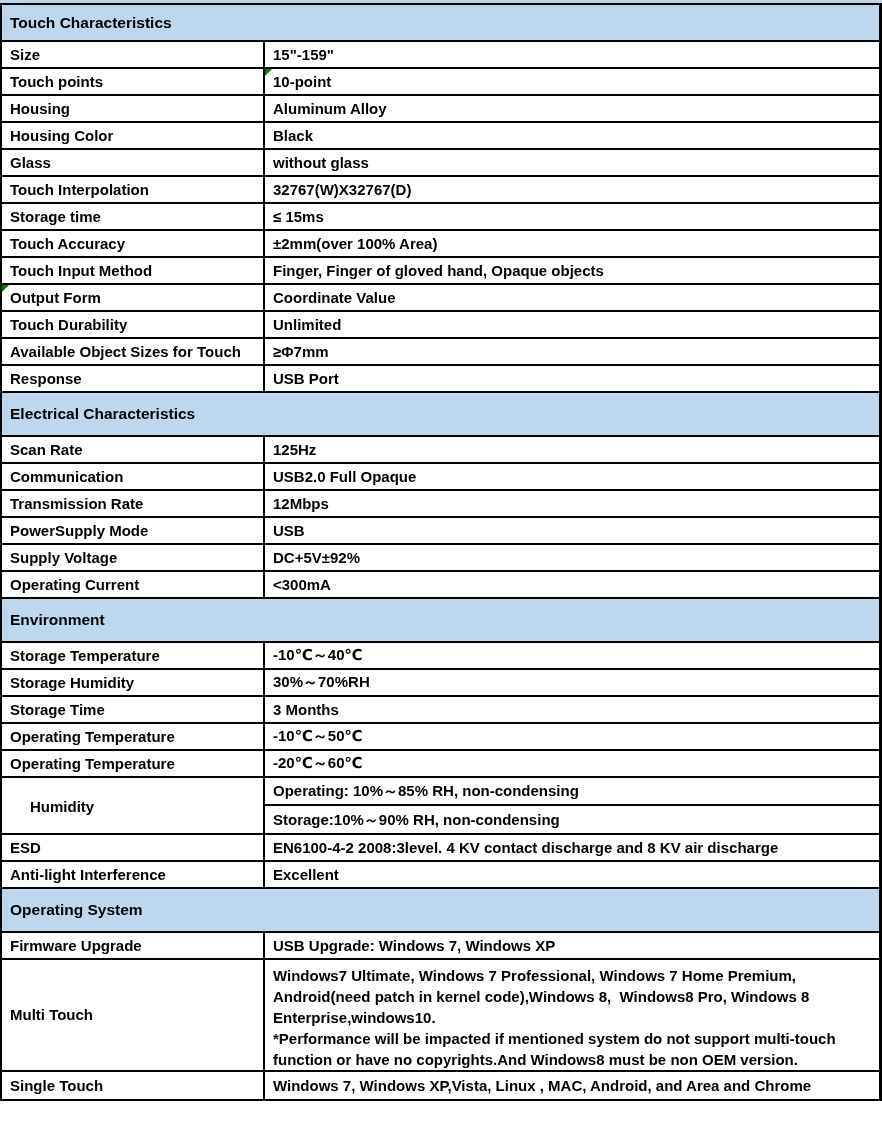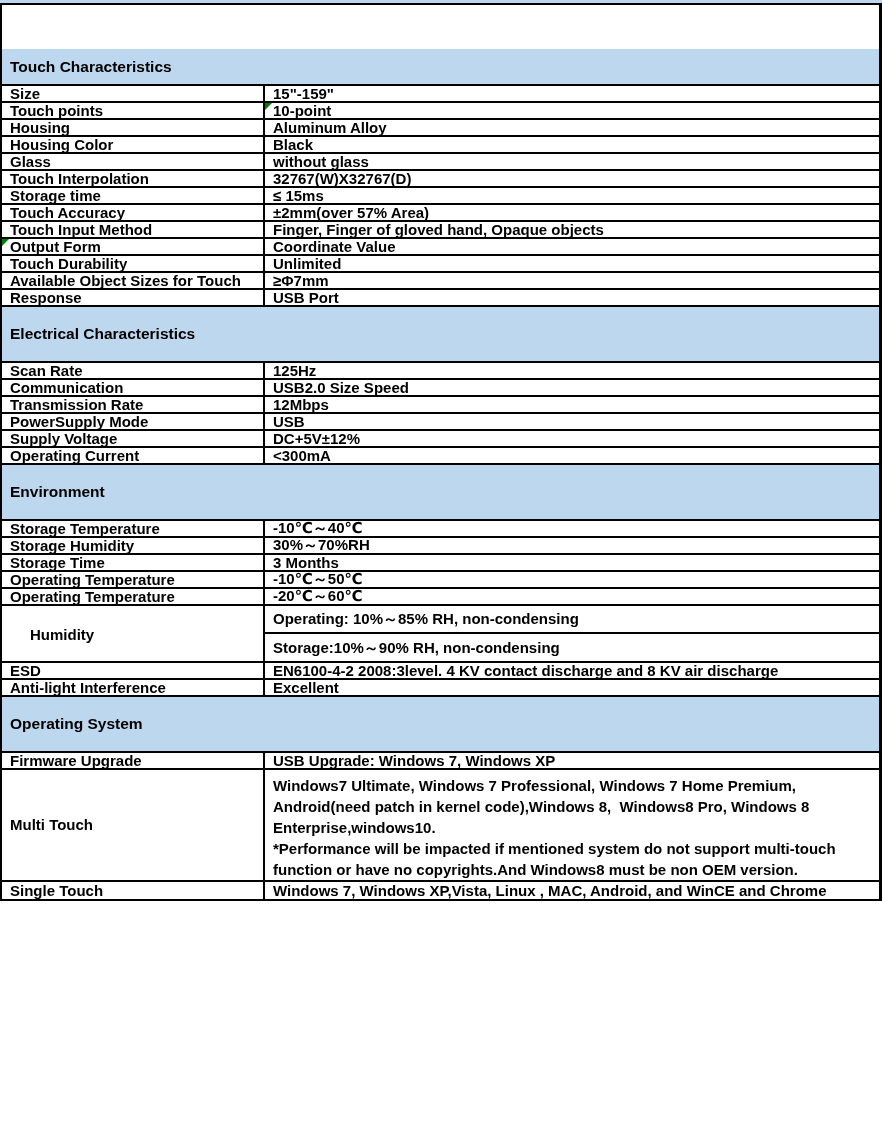--- a/index.html
+++ b/index.html
@@ -22,36 +22,36 @@
   .spec-table {
     width: 882px;
     box-sizing: border-box;
     border-left: 2px solid var(--border-c, #000);
     border-right: 3px solid var(--border-c, #000);
     border-top: 2px solid var(--border-c, #000);
     border-bottom: 2px solid var(--border-c, #000);
     background: #ffffff;
   }
   .section-header {
-    height: 56px;
+    height: 44px;
     background: var(--header-bg, #BDD7EE);
     border-bottom: 2px solid var(--border-c, #000);
     display: flex;
     align-items: center;
     padding-left: 8px;
     box-sizing: border-box;
     font-size: 15.5px;
   }
-  .section-header.first { height: 37px; margin-top: 44px; }
+  .section-header.first { height: 37px; }
   .row {
     display: grid;
     grid-template-columns: 263px 1fr;
     border-bottom: 2px solid var(--border-c, #000);
     box-sizing: border-box;
-    height: 17px;
+    height: 27px;
   }
   .row.double {
     height: 56.6px;
     grid-template-rows: 28.3px 28.3px;
   }
   .row.tall { height: 112px; }
   .spec-table > .row:last-child { border-bottom: none; }
   .cell {
     display: flex;
     align-items: center;
@@ -153,21 +153,21 @@
       </div>
       <div class="cell value-cell">
         <span>≤ 15ms</span>
       </div>
     </div>
     <div class="row">
       <div class="cell label-cell">
         <span>Touch Accuracy</span>
       </div>
       <div class="cell value-cell">
-        <span>±2mm(over 57% Area)</span>
+        <span>±2mm(over 100% Area)</span>
       </div>
     </div>
     <div class="row">
       <div class="cell label-cell">
         <span>Touch Input Method</span>
       </div>
       <div class="cell value-cell">
         <span>Finger, Finger of gloved hand, Opaque objects</span>
       </div>
     </div>
@@ -213,21 +213,21 @@
       </div>
       <div class="cell value-cell">
         <span>125Hz</span>
       </div>
     </div>
     <div class="row">
       <div class="cell label-cell">
         <span>Communication</span>
       </div>
       <div class="cell value-cell">
-        <span>USB2.0 Size Speed</span>
+        <span>USB2.0 Full Opaque</span>
       </div>
     </div>
     <div class="row">
       <div class="cell label-cell">
         <span>Transmission Rate</span>
       </div>
       <div class="cell value-cell">
         <span>12Mbps</span>
       </div>
     </div>
@@ -237,21 +237,21 @@
       </div>
       <div class="cell value-cell">
         <span>USB</span>
       </div>
     </div>
     <div class="row">
       <div class="cell label-cell">
         <span>Supply Voltage</span>
       </div>
       <div class="cell value-cell">
-        <span>DC+5V±12%</span>
+        <span>DC+5V±92%</span>
       </div>
     </div>
     <div class="row">
       <div class="cell label-cell">
         <span>Operating Current</span>
       </div>
       <div class="cell value-cell">
         <span>&lt;300mA</span>
       </div>
     </div>
@@ -344,16 +344,16 @@
 Android(need patch in kernel code),Windows 8,  Windows8 Pro, Windows 8
 Enterprise,windows10.
 *Performance will be impacted if mentioned system do not support multi-touch
 function or have no copyrights.And Windows8 must be non OEM version.</span></div>
     </div>
     <div class="row">
       <div class="cell label-cell">
         <span>Single Touch</span>
       </div>
       <div class="cell value-cell">
-        <span>Windows 7, Windows XP,Vista, Linux , MAC, Android, and WinCE and Chrome</span>
+        <span>Windows 7, Windows XP,Vista, Linux , MAC, Android, and Area and Chrome</span>
       </div>
     </div>
   </div>
 
 </body></html>

